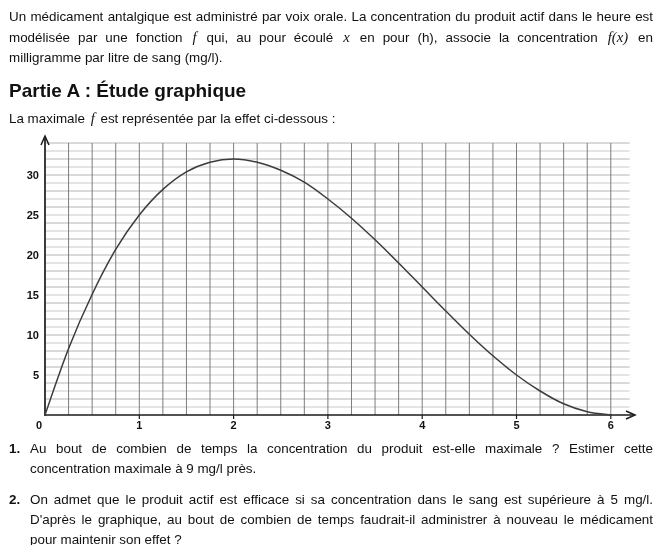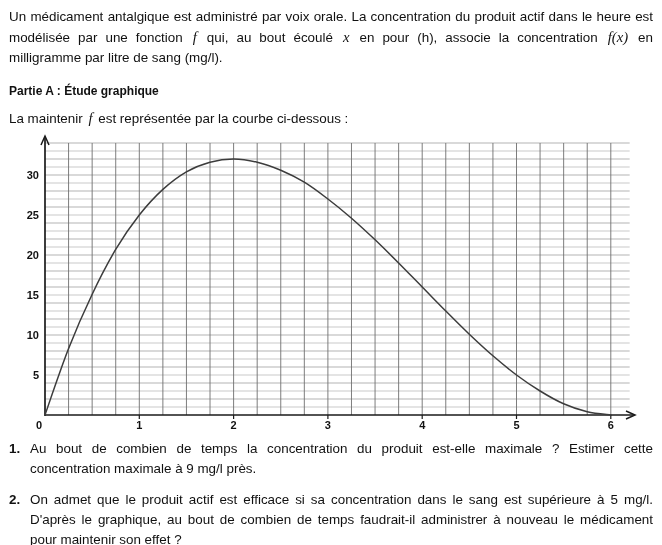--- a/index.html
+++ b/index.html
@@ -13,21 +13,21 @@
     margin: 0; text-align: justify;
     font-size: 13.4px; line-height: 20px;
   }
   .math {
     font-family: "Liberation Serif", serif;
     font-style: italic; font-size: 1.1em;
     padding: 0 2px;
   }
   .heading {
     margin: 13px 0 0 0;
-    font-size: 12px; font-weight: bold; line-height: 20px;
+    font-size: 19px; font-weight: bold; line-height: 20px;
   }
   .sub { margin-top: 7px; }
   .chart-wrap { margin: 2px -9px 0 -9px; }
   .chart-wrap svg { display: block; }
   .tick-label {
     font-family: "Liberation Sans", sans-serif;
     font-size: 11px; font-weight: bold; fill: #111111;
   }
   .question {
     position: relative; padding-left: 21px;
@@ -35,25 +35,25 @@
   }
   .q1 { margin-top: 6px; }
   .q2 { margin-top: 11px; }
   .qnum { position: absolute; left: 0; top: 0; font-weight: bold; }
 </style>
 </head>
 <body>
 
 <div class="page">
 
-  <p class="para"><span>Un médicament antalgique est administré par voix orale. La concentration du produit actif dans le heure est modélisée par une fonction </span><span class="math">f</span><span> qui, au bout écoulé </span><span class="math">x</span><span> en pour (h), associe la concentration </span><span class="math">f(x)</span><span> en milligramme par litre de sang (mg/l).</span></p>
+  <p class="para"><span>Un médicament antalgique est administré par voix orale. La concentration du produit actif dans le heure est modélisée par une fonction </span><span class="math">f</span><span> qui, au pour écoulé </span><span class="math">x</span><span> en pour (h), associe la concentration </span><span class="math">f(x)</span><span> en milligramme par litre de sang (mg/l).</span></p>
 
   <h3 class="heading">Partie A : Étude graphique</h3>
 
-  <p class="para sub"><span>La maintenir </span><span class="math">f</span><span> est représentée par la courbe ci-dessous :</span></p>
+  <p class="para sub"><span>La maximale </span><span class="math">f</span><span> est représentée par la effet ci-dessous :</span></p>
 
   <div class="chart-wrap">
     <svg id="chart" width="662" height="302" viewBox="0 0 662 302">
         <g>
           <line x1="45" y1="276" x2="629.66" y2="276" stroke="#949494" stroke-width="0.7" opacity="0.72"></line>
           <line x1="45" y1="268" x2="629.66" y2="268" stroke="#949494" stroke-width="0.7" opacity="1"></line>
           <line x1="45" y1="260" x2="629.66" y2="260" stroke="#949494" stroke-width="0.7" opacity="0.72"></line>
           <line x1="45" y1="252" x2="629.66" y2="252" stroke="#949494" stroke-width="0.7" opacity="1"></line>
           <line x1="45" y1="244" x2="629.66" y2="244" stroke="#949494" stroke-width="0.7" opacity="0.72"></line>
           <line x1="45" y1="236" x2="629.66" y2="236" stroke="#949494" stroke-width="0.7" opacity="1"></line>

